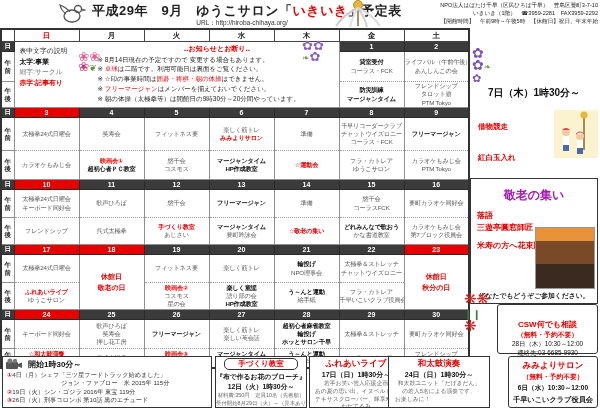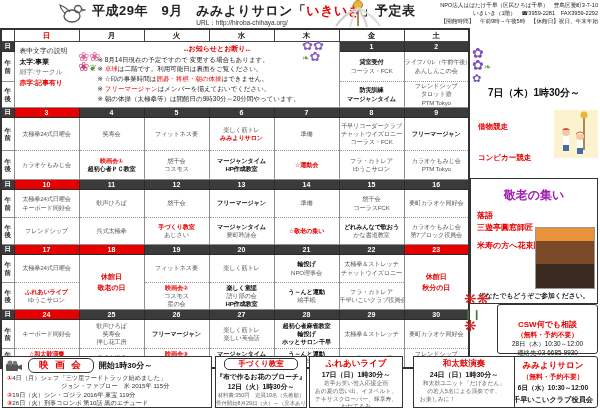--- a/index.html
+++ b/index.html
@@ -67,39 +67,39 @@
   #movie-title{border:1.5px solid #333;border-radius:6px;padding:0 10px;font-size:9.5px;font-weight:bold;color:#e60000;letter-spacing:2px;}
   #movie-start{font-size:8px;font-weight:bold;color:#111;}
   .mline{font-size:6.2px;color:#333;line-height:1.35;white-space:nowrap;padding-left:4px;}
   .mnum{color:#e60000;font-weight:bold;}
   #craft-box{left:215px;width:90px;text-align:center;}
   #craft-title{margin:1px auto 0;width:80%;border:1.5px solid #333;border-radius:5px;font-size:7.5px;font-weight:bold;color:#e60000;}
   #craft-box .c0{font-size:6.8px;font-weight:bold;color:#111;margin-top:2px;white-space:nowrap;}
   #craft-box .c1{font-size:6.8px;font-weight:bold;color:#111;}
   #craft-box .c2,#craft-box .c3{font-size:5.4px;color:#666;white-space:nowrap;line-height:1.4;}
   #live-box{left:309px;width:92px;text-align:center;}
-  #drum-box{left:413px;width:100px;text-align:center;}
+  #drum-box{left:388px;width:100px;text-align:center;}
   .bt{font-size:8.5px;font-weight:bold;color:#e60000;margin-top:1px;}
   .bd{font-size:7px;font-weight:bold;color:#111;}
   .bl{font-size:5.8px;color:#666;line-height:1.35;white-space:nowrap;}
   
   .deco{position:absolute;pointer-events:none;}
 </style>
 </head>
 <body>
 
 <div id="page">
 
   <svg class="deco" style="left:58px;top:2px" width="28" height="24" viewBox="0 0 28 24">
     <ellipse cx="14" cy="14" rx="8" ry="6" fill="none" stroke="#555" stroke-width="1.3"></ellipse>
     <circle cx="20" cy="7" r="3.5" fill="none" stroke="#555" stroke-width="1.3"></circle>
     <path d="M23.5 7 L27 8 L23.5 9" fill="none" stroke="#555" stroke-width="1.2"></path>
     <path d="M8 12 Q3 8 2 3 Q9 6 12 10" fill="none" stroke="#555" stroke-width="1.2"></path>
   </svg>
-  <div id="hdr-title"><span>平成29年　9月　みみよりサロン「</span><span class="red">いきいき</span><span>」予定表</span></div>
+  <div id="hdr-title"><span>平成29年　9月　ゆうこサロン「</span><span class="red">いきいき</span><span>」予定表</span></div>
   <div id="hdr-url">URL：http://hiroba-chihaya.org/</div>
   <svg class="deco" style="left:332px;top:0" width="52" height="28" viewBox="0 0 52 28">
     <line x1="26" y1="4" x2="26" y2="26" stroke="#8a6a2a" stroke-width="1.5"></line>
     <circle cx="26" cy="5" r="4.5" fill="#e8b73a" stroke="#b58a20"></circle>
     <path d="M26 8 Q12 14 4 26" stroke="#cccccc" stroke-width="2" fill="none"></path>
     <path d="M26 8 Q40 14 48 26" stroke="#dddddd" stroke-width="2" fill="none"></path>
     <path d="M26 8 Q20 18 18 27" stroke="#e0e0e0" stroke-width="2" fill="none"></path>
     <path d="M26 8 Q33 18 35 27" stroke="#cfcfcf" stroke-width="2" fill="none"></path>
   </svg>
   <div id="hdr-org">
@@ -473,20 +473,21 @@
     </div>
 
   <div class="deco" style="left:78px;top:52px;color:#e0609a;font-size:13px;line-height:.8">❀❀<br><span style="color:#c4407e">❀</span><span style="color:#5a8a3a;font-size:9px">❦</span></div>
   <div class="deco" style="left:302px;top:40px;color:#8a5ec0;font-size:13px;line-height:.85">✿✿<br><span style="color:#6a9a4a;font-size:9px">❧</span>✿</div>
 
   <div class="sbox" id="sports-box">
     <div class="deco" style="left:2px;top:18px;color:#7a52b8;font-size:14px;line-height:.85">✿<br>✿<span style="color:#6a9a4a;font-size:9px">❧</span><br><span style="font-size:11px">✿</span></div>
     <div id="sports-date">7日（木）1時30分～</div>
     <div id="sports-items">
       <div>借物競走</div>
+      <div>紅白玉入れ</div>
       <div>コンビカー競走</div>
       <div>パン又は袋菓子</div>
       <div>　　　食い競技</div>
     </div>
     <svg class="deco" style="right:0;top:80px" width="44" height="48" viewBox="0 0 44 48">
       <rect x="0" y="0" width="44" height="48" fill="#fbf3cf"></rect>
       <line x1="30" y1="4" x2="30" y2="40" stroke="#8a6a2a" stroke-width="1.5"></line>
       <circle cx="30" cy="5" r="3.5" fill="#e8b73a"></circle>
       <circle cx="12" cy="22" r="4" fill="#f2c9a0"></circle>
         <rect x="9" y="26" width="6" height="9" fill="#ffffff"></rect>
@@ -529,21 +530,20 @@
   </div>
 
   <div class="bbox" id="movie-box">
     <div id="movie-head">
       <svg width="18" height="12" viewBox="0 0 18 12">
         <rect x="1" y="4" width="12" height="7" rx="1" fill="#555"></rect>
         <circle cx="5" cy="3" r="2.6" fill="#777"></circle>
           <circle cx="10" cy="3" r="2.2" fill="#777"></circle>
         <path d="M13 6 L17 4.5 L17 10 L13 8.5 Z" fill="#555"></path>
       </svg>
-      <div id="movie-title">映 画 会</div>
       <div id="movie-start">開始1時30分～</div>
     </div>
     <div class="mline"><span class="mnum">①</span><span>4日（月）シェフ「三ツ星フードトラック始めました」</span></div>
     <div class="mline" style="text-align:center"><span>　　ジョン・ファブロー　米 2015年 115分</span></div>
     <div class="mline"><span class="mnum">②</span><span>19日（火）シン・ゴジラ 2016年 東宝 119分</span></div>
     <div class="mline"><span class="mnum">③</span><span>26日（火）刑事コロンボ 第10話 黒のエチュード</span></div>
   </div>
 
   <div class="bbox" id="craft-box">
     <div id="craft-title">手づくり教室</div>

